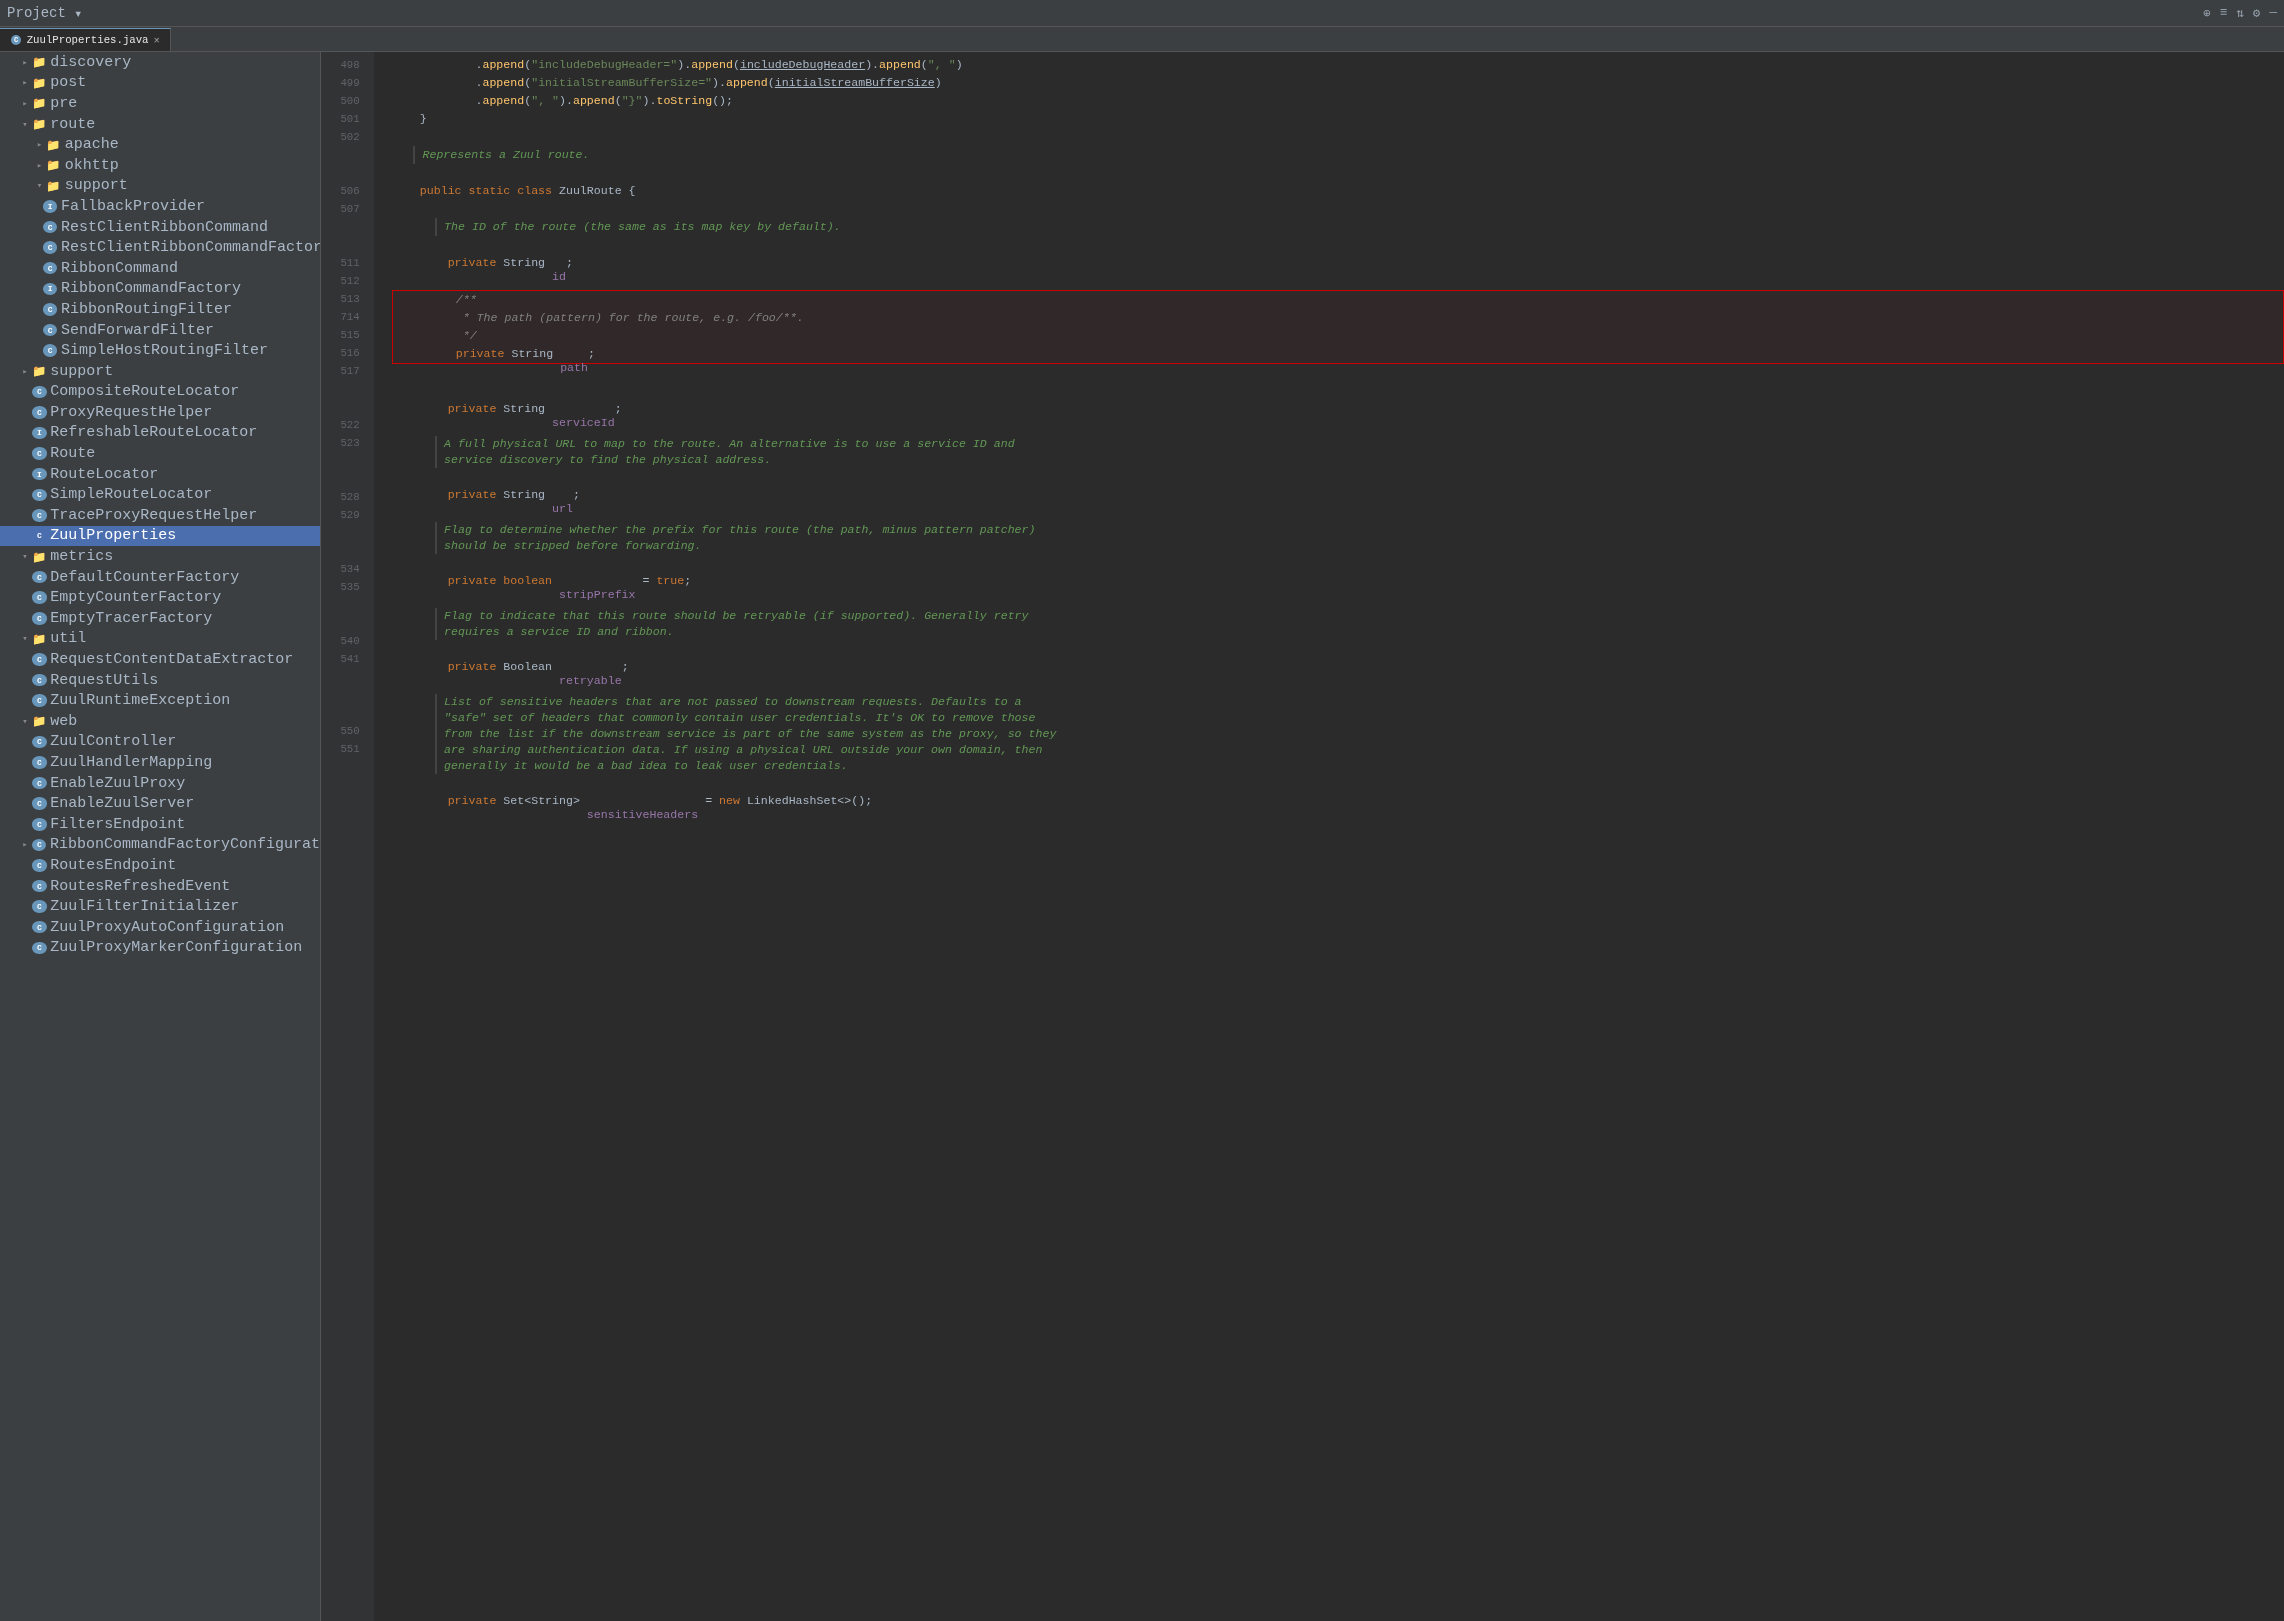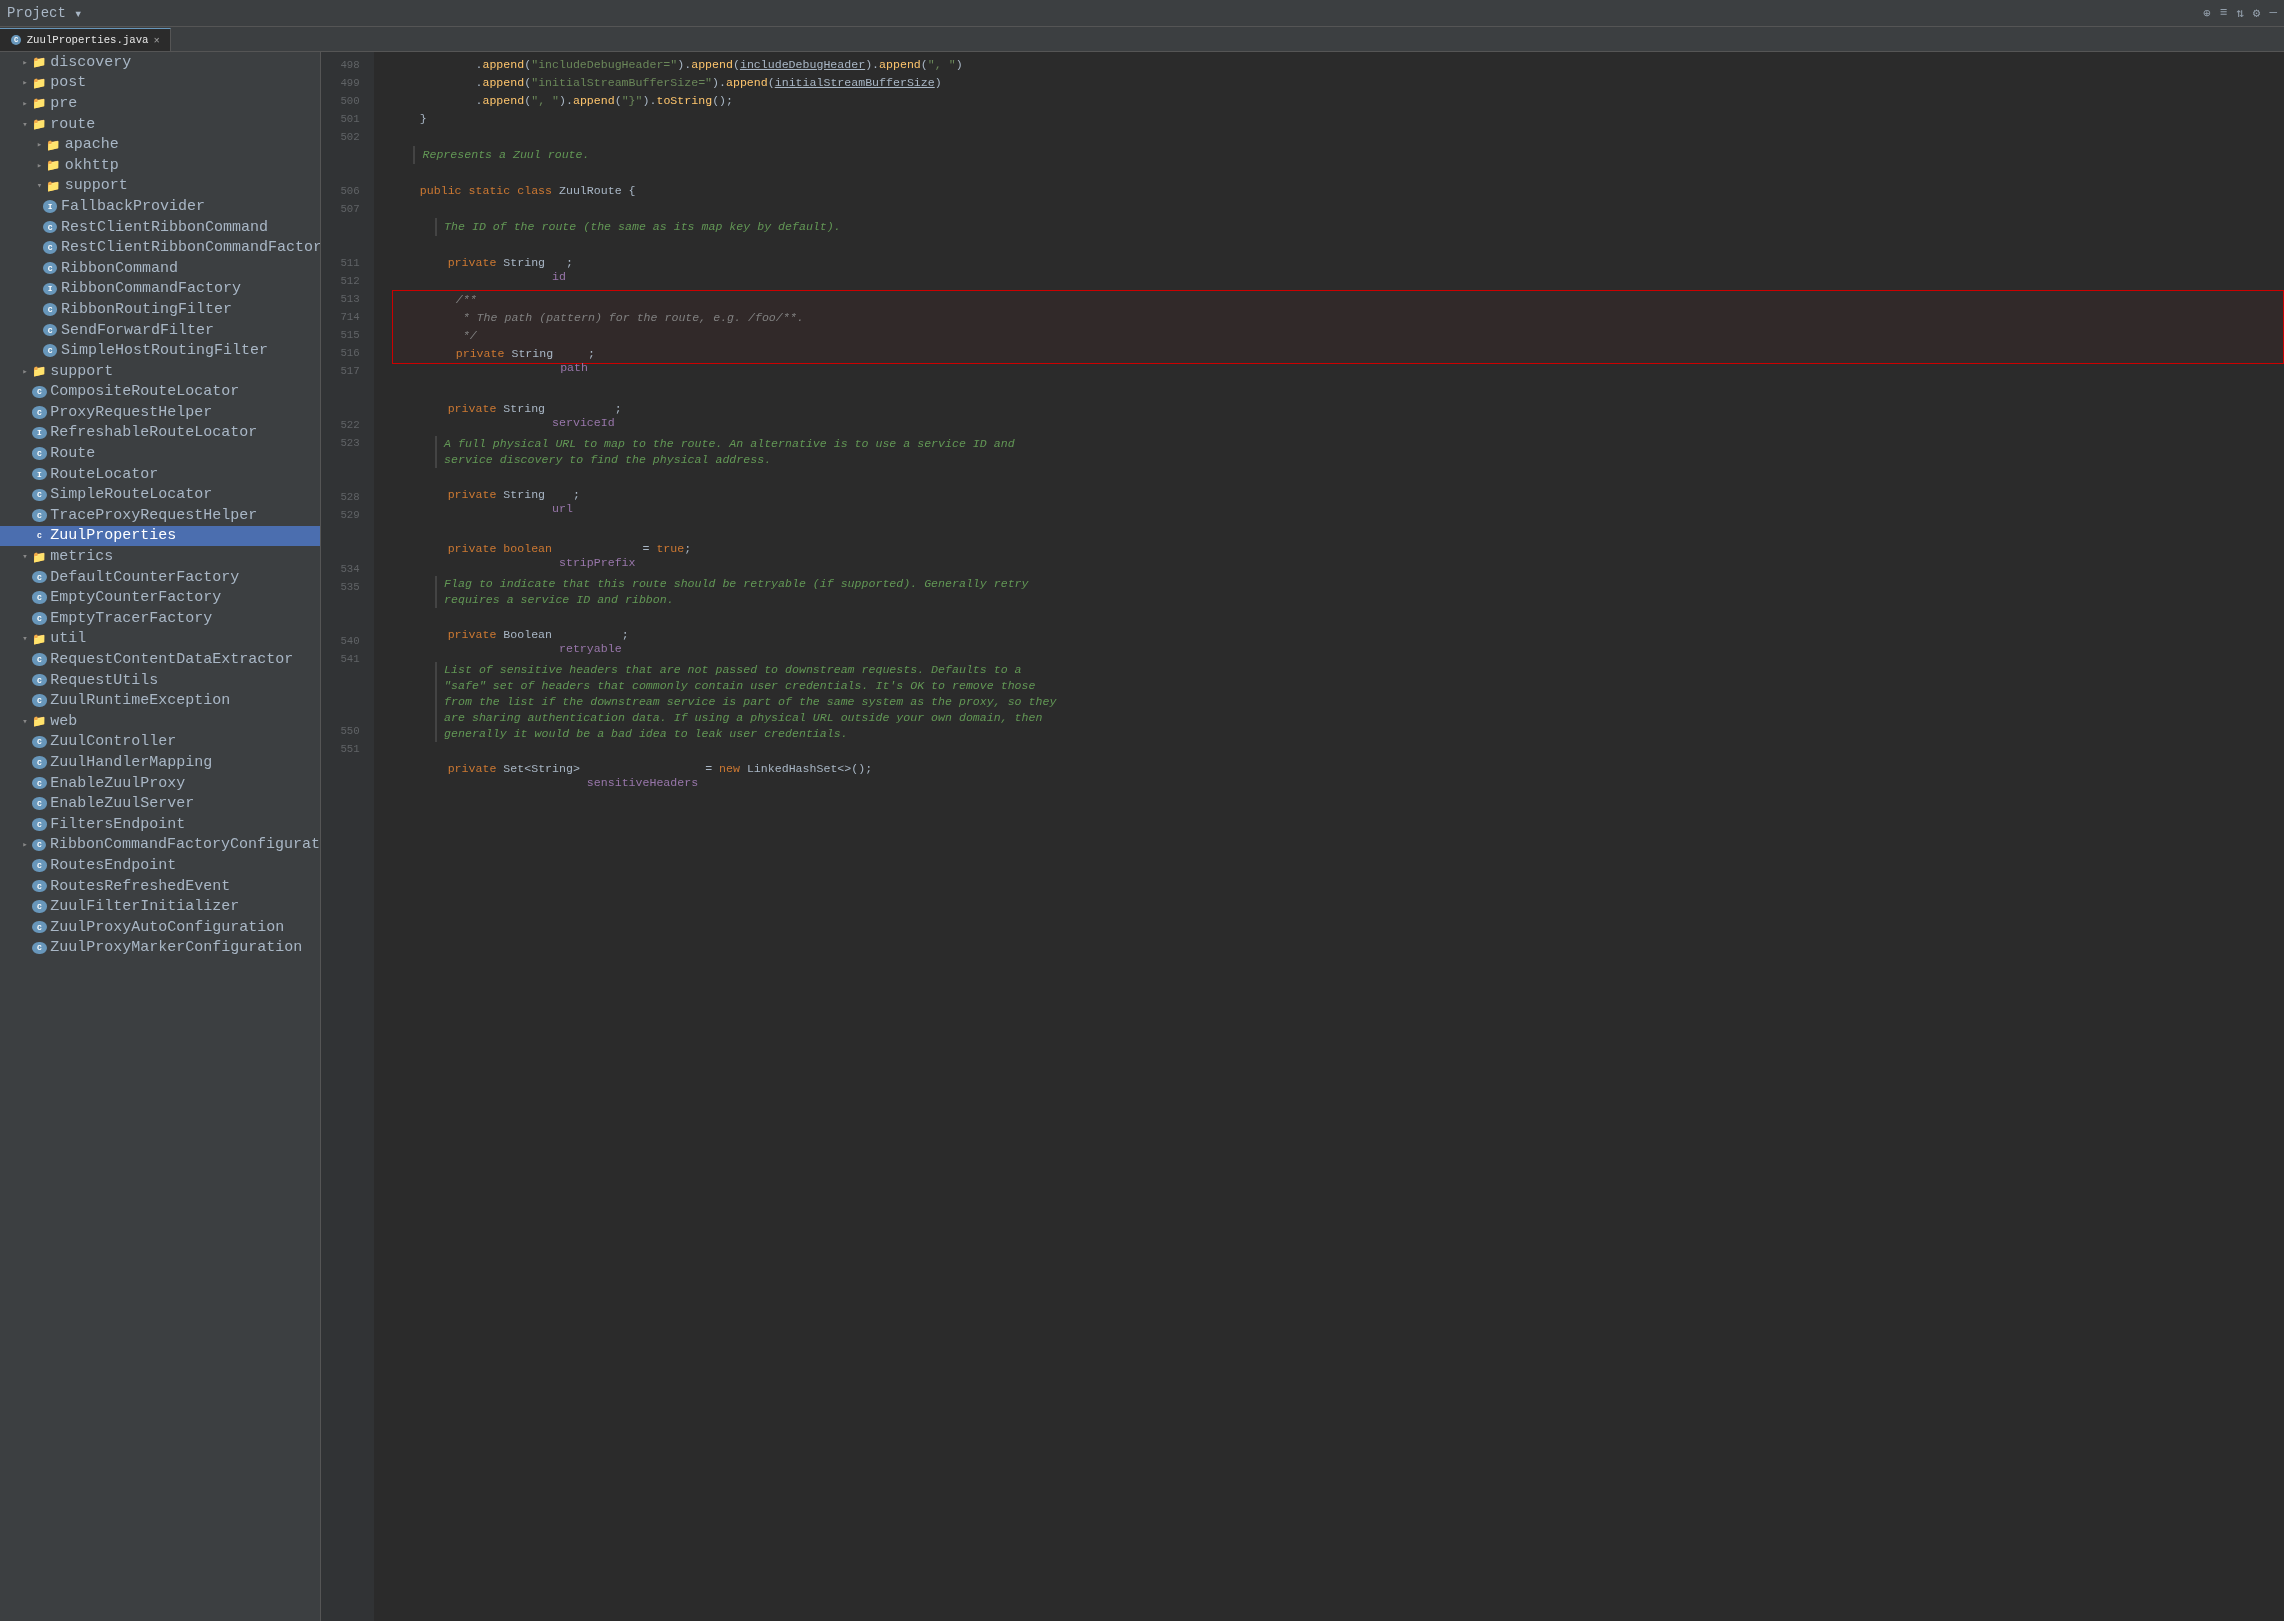--- a/index.html
+++ b/index.html
@@ -649,20 +649,23 @@
           <span class="doc">A full physical URL to map to the route. An alternative is to use a service ID and service discovery to find the physical address.</span>
         </div>
         <div class="code-line">&nbsp;</div>
 
         <div class="code-line">
           <span class="kw">        private </span><span class="type">String</span><span class="punct"> </span><span class="field">url</span><span class="punct">;</span>
         </div>
 
         <div class="code-line">&nbsp;</div>
 
+        <div class="code-line" style="margin-left:43px;border-left:2.7px solid #444;padding-left:7.1px;max-width:624px;word-wrap:break-word;white-space:normal;height:auto;line-height:16px;">
+          <span class="doc">Flag to determine whether the prefix for this route (the path, minus pattern patcher) should be stripped before forwarding.</span>
+        </div>
         <div class="code-line">&nbsp;</div>
 
         <div class="code-line">
           <span class="kw">        private boolean </span><span class="field">stripPrefix</span><span class="punct"> = </span><span class="kw">true</span><span class="punct">;</span>
         </div>
 
         <div class="code-line">&nbsp;</div>
 
         <div class="code-line" style="margin-left:43px;border-left:2.7px solid #444;padding-left:7.1px;max-width:624px;word-wrap:break-word;white-space:normal;height:auto;line-height:16px;">
           <span class="doc">Flag to indicate that this route should be retryable (if supported). Generally retry requires a service ID and ribbon.</span>

